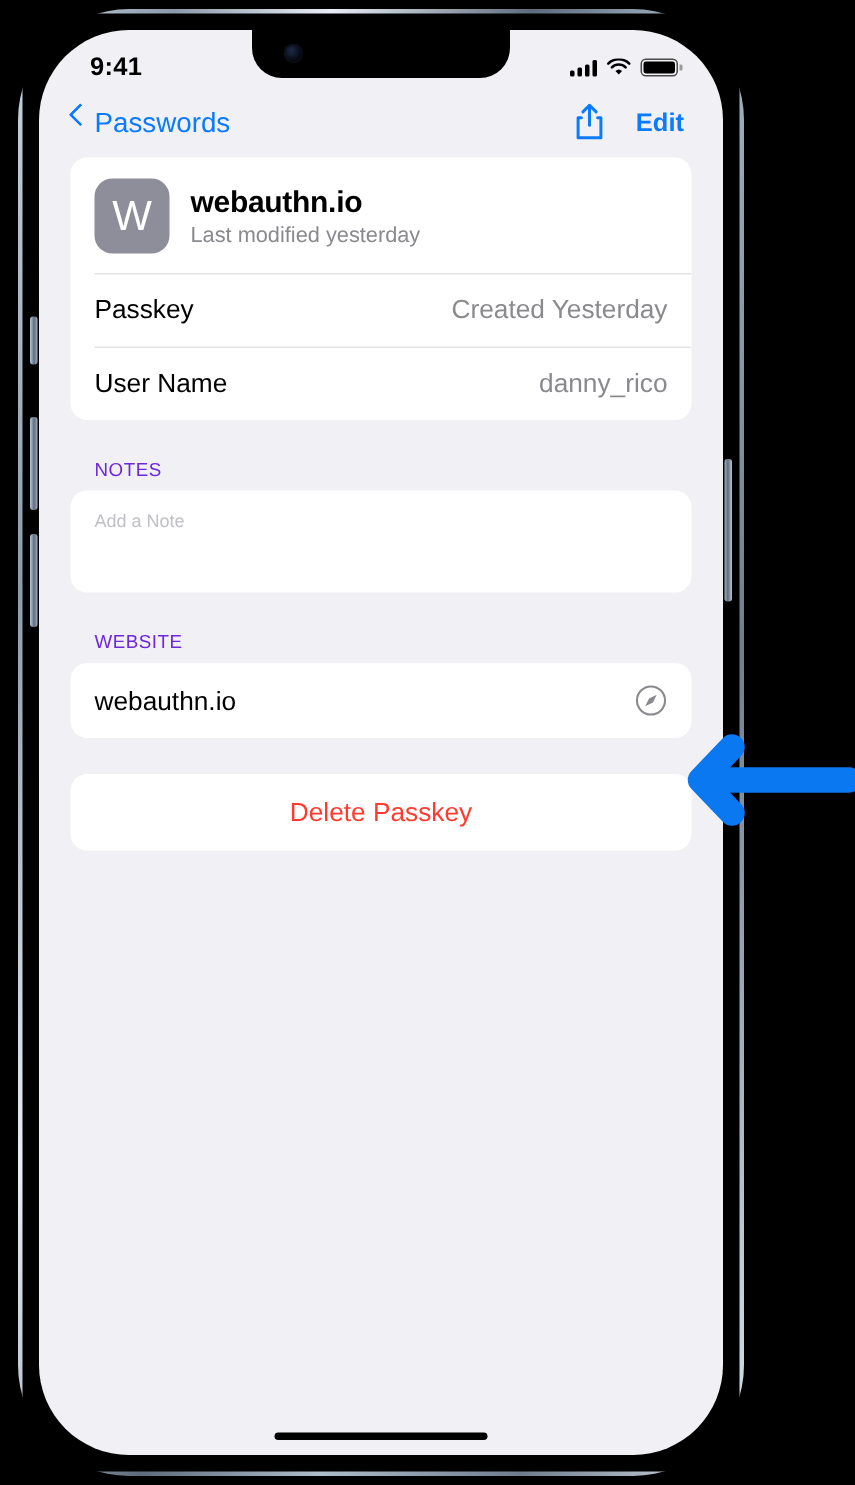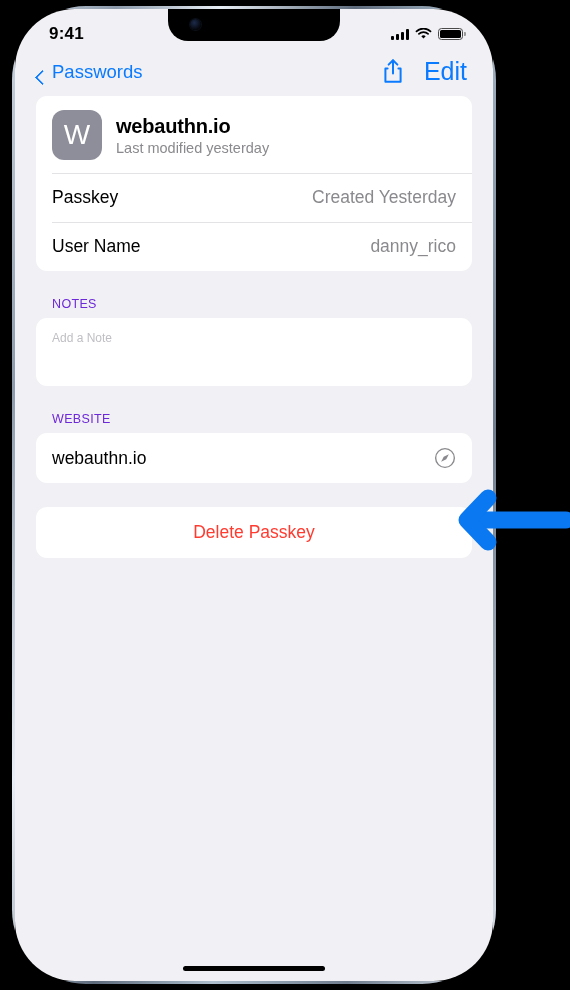--- a/index.html
+++ b/index.html
@@ -16,20 +16,21 @@
     position:absolute; left:12px; top:6px;
     width:484px; height:978px;
     border-radius:74px;
     background:linear-gradient(105deg,#cfd8e2 0%,#8c9aab 14%,#e8eef5 28%,#5d6b7c 46%,#aebecd 62%,#6f7d8e 80%,#dde5ee 100%);
     padding:3px;
   }
   .phone-inner {
     width:100%; height:100%;
     border-radius:32px;
     background:#000;
+    padding:11px;
   }
   .screen {
     position:relative;
     width:100%; height:100%;
     border-radius:60px;
     background:#F1F1F5;
     overflow:hidden;
   }
 
   
@@ -76,29 +77,29 @@
     content:''; position:absolute; right:-3.5px; top:3.4px;
     width:2px; height:4px; background:#9a9a9a; border-radius:0 1px 1px 0;
   }
   .battery span { display:block; height:100%; background:#000; border-radius:1.6px; }
 
   
   .navbar {
     display:flex; align-items:center; justify-content:space-between;
     padding:4px 26px 10px 18px;
   }
-  .nav-back { display:flex; align-items:flex-end; gap:4px; cursor:pointer; }
+  .nav-back { display:flex; align-items:flex-start; gap:4px; cursor:pointer; }
   .chev {
     width:11px; height:11px;
     border-left:2.6px solid #0A7AFF; border-bottom:2.6px solid #0A7AFF;
     transform:rotate(45deg); margin-left:4px; border-radius:1px;
   }
   .nav-back-label { font-size:18.5px; color:#0A7AFF; }
   .nav-right { display:flex; align-items:center; gap:20px; }
-  .nav-edit { font-size:25px; color:#0A7AFF; cursor:pointer; }
+  .nav-edit { font-size:17px; color:#0A7AFF; cursor:pointer;font-weight:bold; }
 
   
   .content { padding:0 21px; }
   .card {
     background:#fff; border-radius:11px; overflow:hidden;
   }
   .card-head { display:flex; align-items:center; gap:14px; padding:14px 16px 13px; }
   .app-icon {
     width:50px; height:50px; border-radius:12px;
     background:#8E8E9A;

